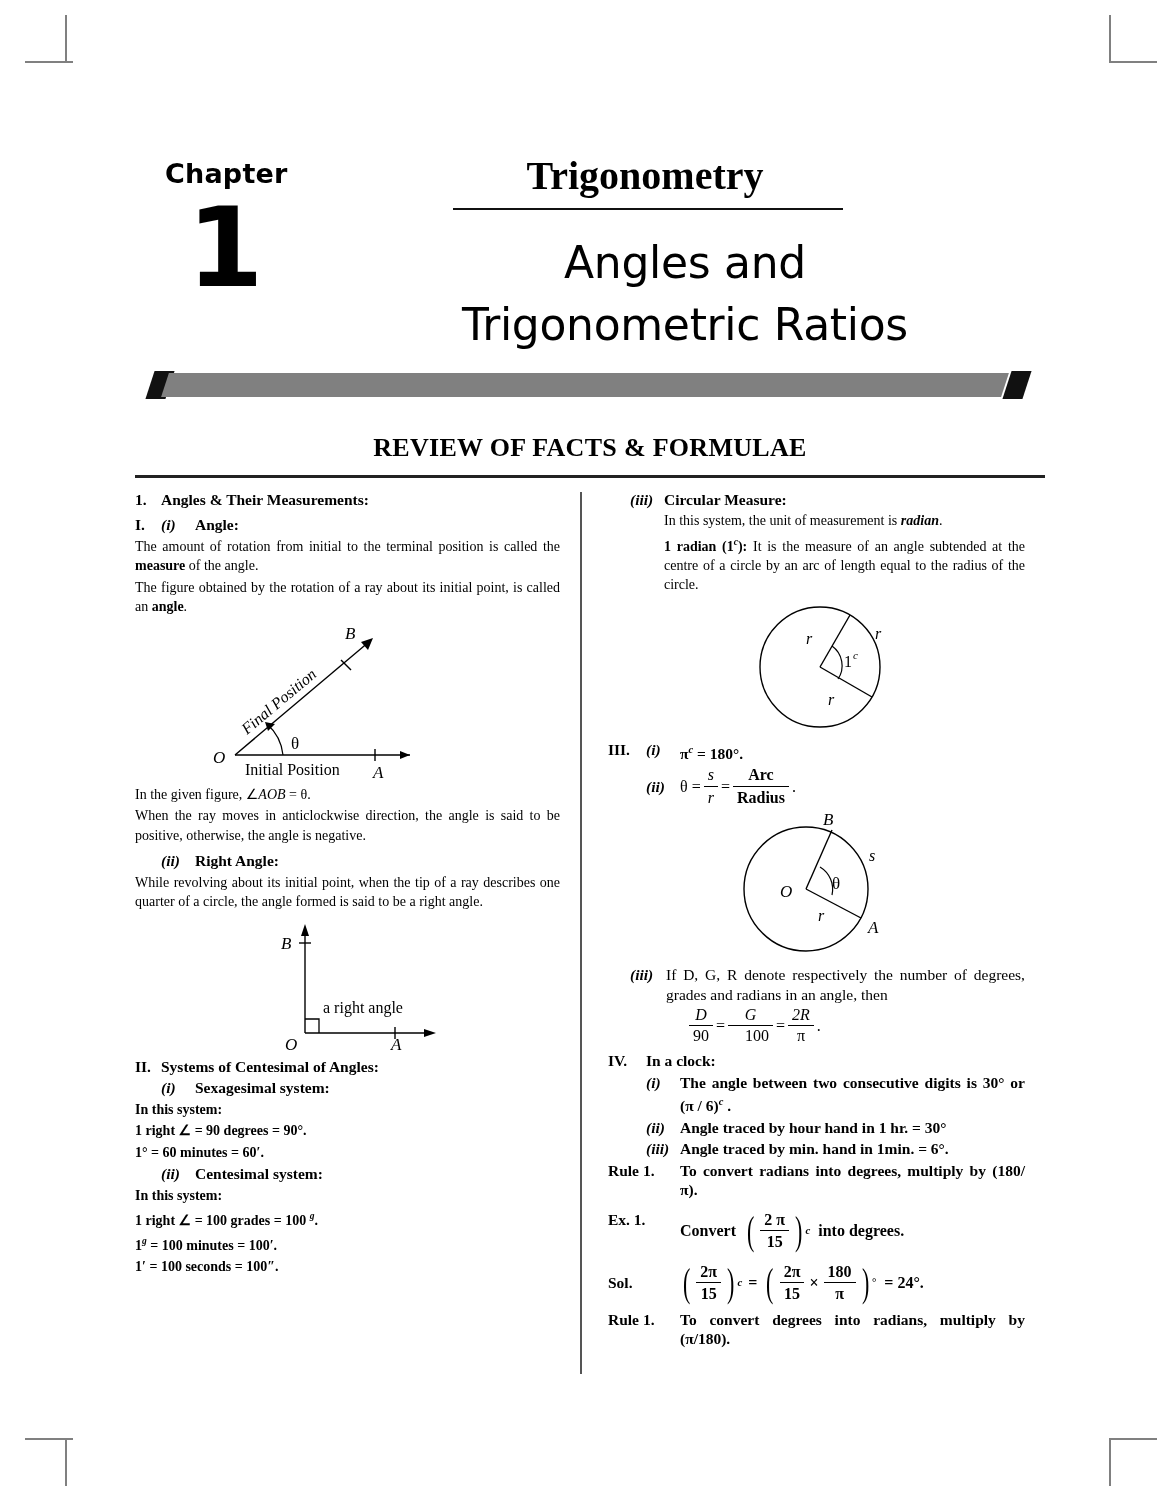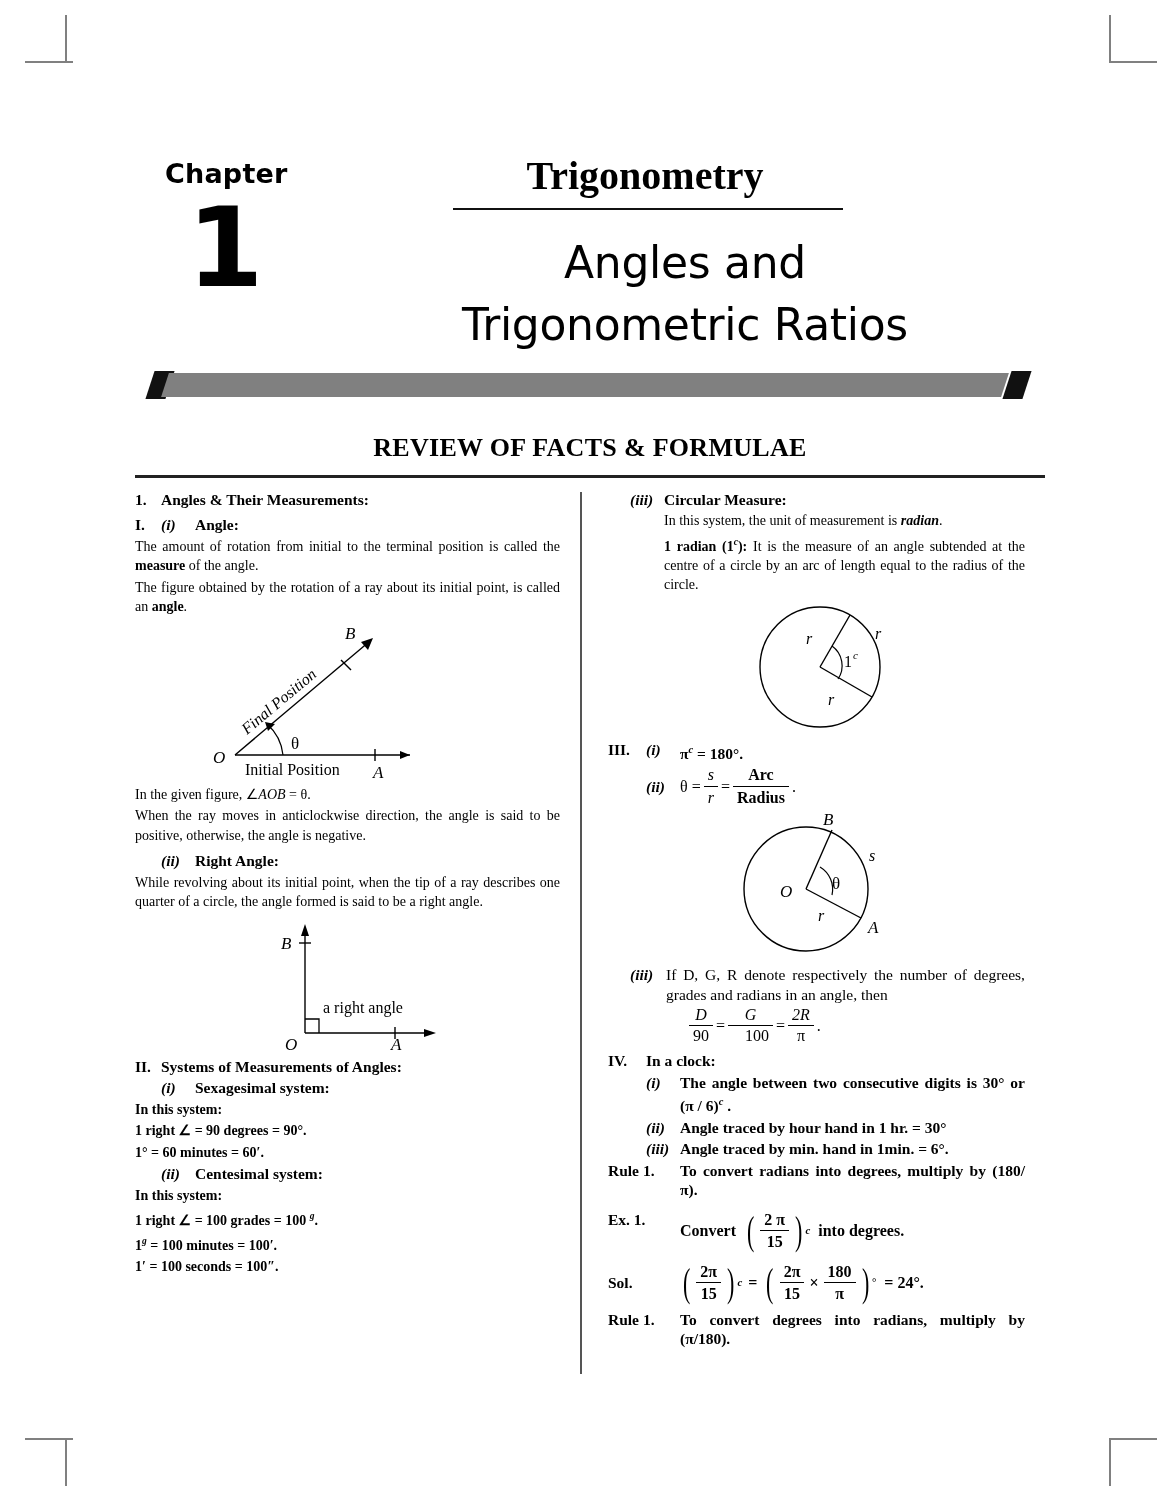--- a/index.html
+++ b/index.html
@@ -227,21 +227,21 @@
 
           <text x="36" y="31" font-family="Liberation Serif, serif" font-style="italic" font-size="17">B</text>
           <text x="40" y="132" font-family="Liberation Serif, serif" font-style="italic" font-size="17">O</text>
           <text x="146" y="132" font-family="Liberation Serif, serif" font-style="italic" font-size="17">A</text>
           <text x="78" y="95" font-family="Liberation Serif, serif" font-size="16">a right angle</text>
         </svg>
       </div>
 
       <div class="row">
         <div class="mark w1 b">II.</div>
-        <div class="txt b">Systems of Measurements of Angles:</div>
+        <div class="txt b">Systems of Centesimal of Angles:</div>
       </div>
 
       <div class="row" style="margin-left:26px;">
         <div class="mark w2 bi">(i)</div>
         <div class="txt b">Sexagesimal system:</div>
       </div>
       <p class="line b indent">In this system:</p>
       <p class="line b indent"><span>1 right </span><span>∠</span><span> = 90 degrees = 90°.</span></p>
       <p class="line b indent">1° = 60 minutes = 60′.</p>
 

